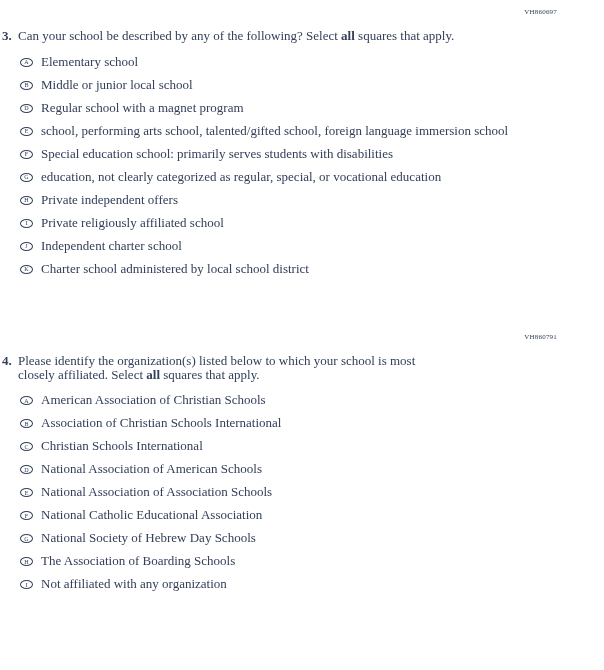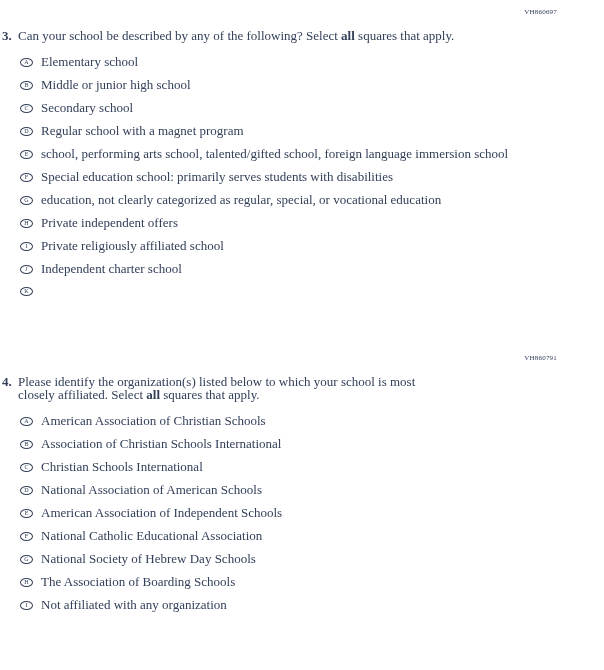--- a/index.html
+++ b/index.html
@@ -60,27 +60,21 @@
       <div class="opt">
         <span class="bubble">
             <span>A</span>
           </span>
         <div class="opt-text"><span>Elementary school</span></div>
       </div>
       <div class="opt">
         <span class="bubble">
             <span>B</span>
           </span>
-        <div class="opt-text"><span>Middle or junior high school</span></div>
-      </div>
-      <div class="opt">
-        <span class="bubble">
-            <span>C</span>
-          </span>
-        <div class="opt-text"><span>Secondary school</span></div>
+        <div class="opt-text"><span>Middle or junior local school</span></div>
       </div>
       <div class="opt">
         <span class="bubble">
             <span>D</span>
           </span>
         <div class="opt-text"><span>Regular school with a magnet program</span></div>
       </div>
       <div class="opt">
         <span class="bubble">
             <span>E</span>
@@ -114,20 +108,21 @@
       <div class="opt">
         <span class="bubble">
             <span>J</span>
           </span>
         <div class="opt-text"><span>Independent charter school</span></div>
       </div>
       <div class="opt">
         <span class="bubble">
             <span>K</span>
           </span>
+        <div class="opt-text"><span>Charter school administered by local school district</span></div>
       </div>
     </div>
   </section>
 
   <section class="question q4">
     <div class="code">VH860791</div>
 
     <div class="q-row">
       <span class="q-num">4.</span>
       <div class="q-body">
@@ -158,21 +153,21 @@
       <div class="opt">
         <span class="bubble">
             <span>D</span>
           </span>
         <div class="opt-text"><span>National Association of American Schools</span></div>
       </div>
       <div class="opt">
         <span class="bubble">
             <span>E</span>
           </span>
-        <div class="opt-text"><span>American Association of Independent Schools</span></div>
+        <div class="opt-text"><span>National Association of Association Schools</span></div>
       </div>
       <div class="opt">
         <span class="bubble">
             <span>F</span>
           </span>
         <div class="opt-text"><span>National Catholic Educational Association</span></div>
       </div>
       <div class="opt">
         <span class="bubble">
             <span>G</span>

